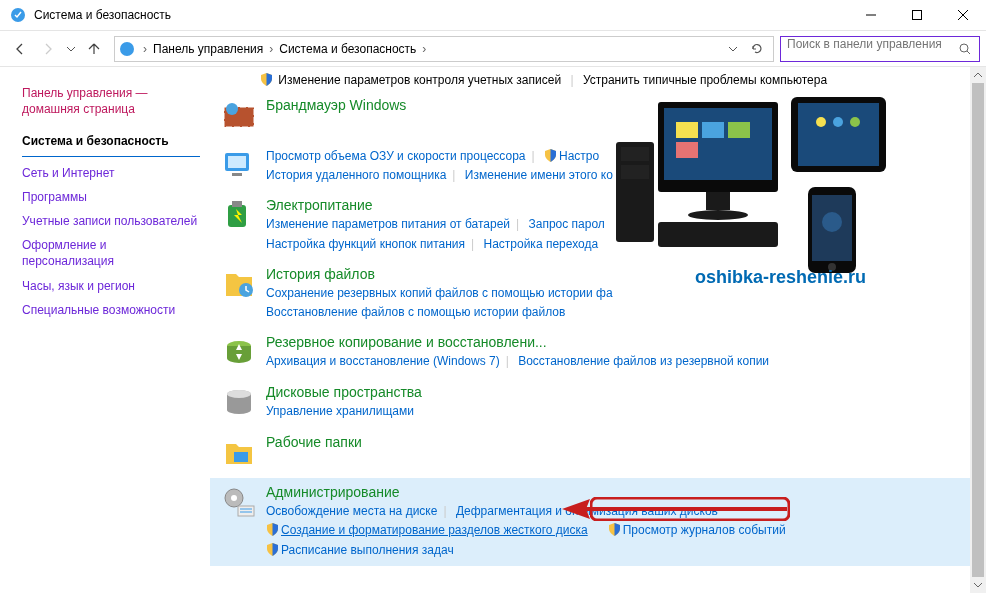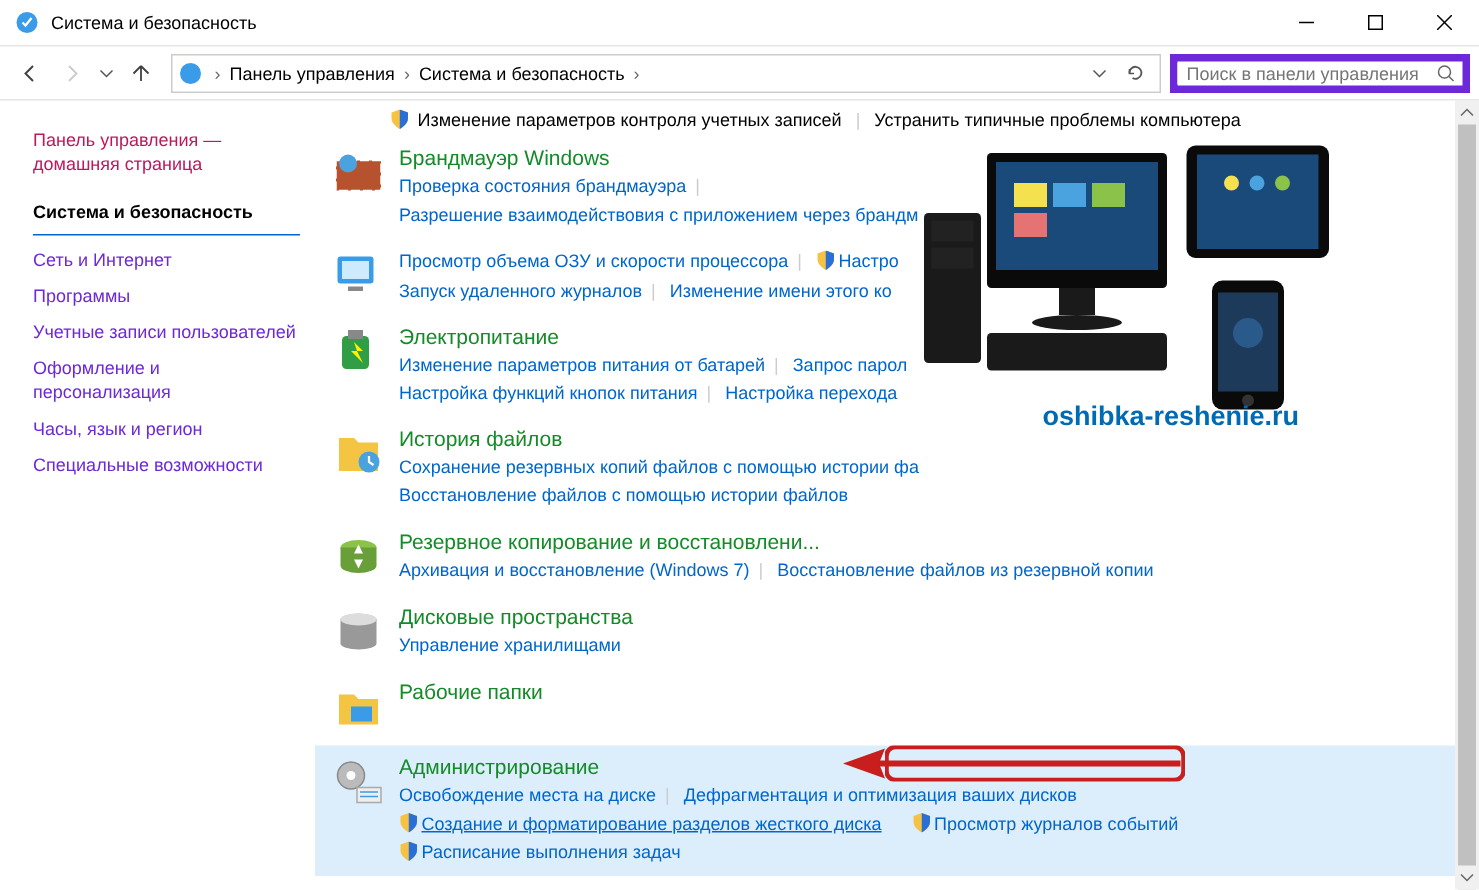--- a/index.html
+++ b/index.html
@@ -13,21 +13,21 @@
 .nav-arrow { width: 28px; height: 28px; display: flex; align-items: center; justify-content: center; color: #666; }
 .nav-arrow.disabled { color: #ccc; }
 .nav-dropdown { width: 18px; height: 28px; display: flex; align-items: center; justify-content: center; color: #333; }
 .nav-up { width: 28px; height: 28px; display: flex; align-items: center; justify-content: center; color: #333; margin-right: 6px; }
 .addressbar { flex: 1; height: 26px; border: 1px solid #ccc; display: flex; align-items: center; padding: 0 4px; margin-right: 6px; }
 .addr-icon { width: 16px; height: 16px; margin-right: 6px; }
 .addr-seg { display: flex; align-items: center; padding: 0 4px; height: 24px; }
 .addr-chev { color: #666; padding: 0 2px; }
 .addr-end { flex: 1; }
 .addr-ctrl { width: 24px; height: 24px; display: flex; align-items: center; justify-content: center; color: #666; }
-.searchbox { width: 200px; height: 26px; border: 5px solid #6d28d9; display: flex; align-items: center; }
+.searchbox { width: 200px; height: 26px; border: 1px solid #6d28d9; display: flex; align-items: flex-start; }
 .searchbox input { flex: 1; border: none; outline: none; font-size: 12px; padding: 0 6px; color: #777; }
 .search-btn { width: 28px; height: 24px; display: flex; align-items: center; justify-content: center; color: #666; }
 .content { display: flex; height: calc(593px - 67px); }
 .sidebar { width: 210px; padding: 18px 10px 0 22px; overflow: hidden; }
 .side-home { color: #be185d; font-size: 12px; line-height: 1.35; margin-bottom: 12px; cursor: pointer; }
 .side-item { color: #6d28d9; font-size: 12px; padding: 4px 0; cursor: pointer; line-height: 1.35; }
 .side-item.active { color: #000; font-weight: 600; padding-bottom: 6px; border-bottom: 1px solid #0066cc; margin-bottom: 4px; }
 .main { flex: 1; position: relative; overflow: hidden; padding-right: 16px; }
 .scrollbar { position: absolute; right: 0; top: 0; width: 16px; height: 100%; background: #f0f0f0; }
 .scrollbar-arrow { width: 16px; height: 16px; display: flex; align-items: center; justify-content: center; color: #666; background: #f0f0f0; }
@@ -160,43 +160,39 @@
     <div class="section">
       <div class="sec-icon">
           <svg width="34" height="34">
             <rect x="2" y="8" width="30" height="20" fill="#b7522e"></rect>
             <rect x="2" y="8" width="30" height="20" fill="none" stroke="#fff" stroke-dasharray="6 2"></rect>
             <circle cx="10" cy="10" r="6" fill="#4aa3df"></circle>
           </svg>
         </div>
       <div class="sec-body">
         <div class="sec-title">Брандмауэр Windows</div>
-        <div class="sec-links">
-          <span class="link">Проверка состояния брандмауэра</span><span class="sep">|</span><br>
-          <span class="link">Разрешение взаимодействовия с приложением через брандм</span>
-        </div>
       </div>
     </div>
 
     <div class="section">
       <div class="sec-icon">
           <svg width="34" height="34">
             <rect x="3" y="4" width="24" height="18" rx="2" fill="#3a9be8"></rect>
             <rect x="6" y="7" width="18" height="12" fill="#cdeaff"></rect>
             <rect x="10" y="24" width="10" height="3" fill="#888"></rect>
           </svg>
         </div>
       <div class="sec-body">
         <div class="sec-links">
           <span class="link">Просмотр объема ОЗУ и скорости процессора</span><span class="sep">|</span>
           <span class="shield"><svg viewBox="0 0 13 13">
                 <path d="M6.5 0 L12 2 V6 C12 10 6.5 13 6.5 13 C6.5 13 1 10 1 6 V2 Z" fill="#f6c244"></path>
                 <path d="M6.5 0 L12 2 V6 C12 10 6.5 13 6.5 13 V0" fill="#2a6fd6"></path>
               </svg></span><span class="link">Настро</span><br>
-          <span class="link">Запуск удаленного журналов</span><span class="sep">|</span>
+          <span class="link">История удаленного помощника</span><span class="sep">|</span>
           <span class="link">Изменение имени этого ко</span>
         </div>
       </div>
     </div>
 
     <div class="section">
       <div class="sec-icon">
           <svg width="34" height="34">
             <rect x="6" y="6" width="18" height="22" rx="3" fill="#2f9e44"></rect>
             <rect x="10" y="2" width="10" height="6" fill="#888"></rect>

